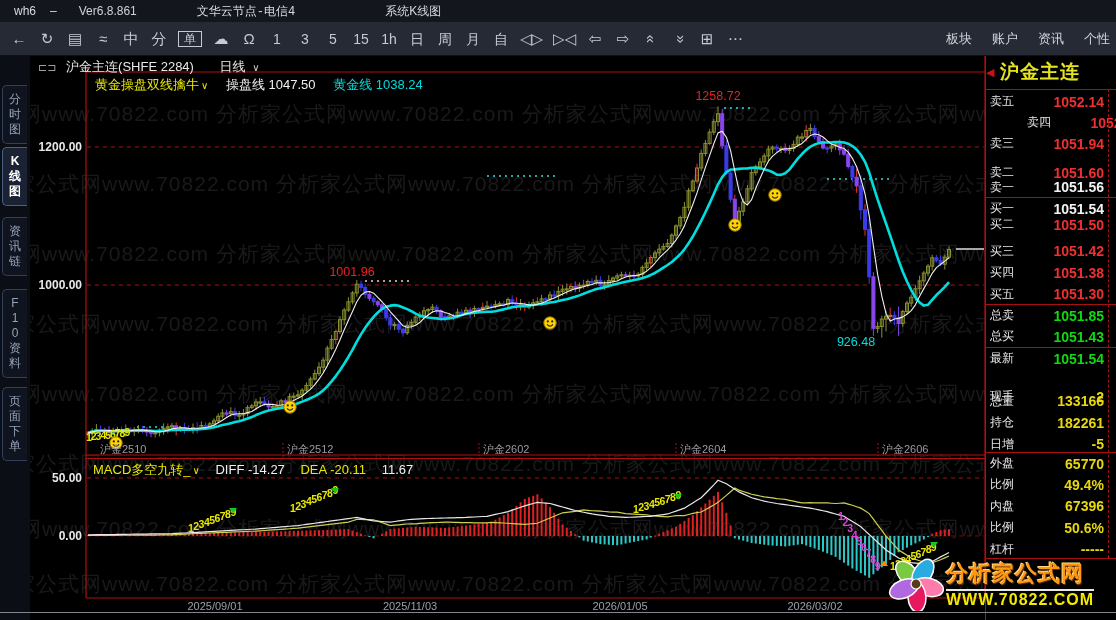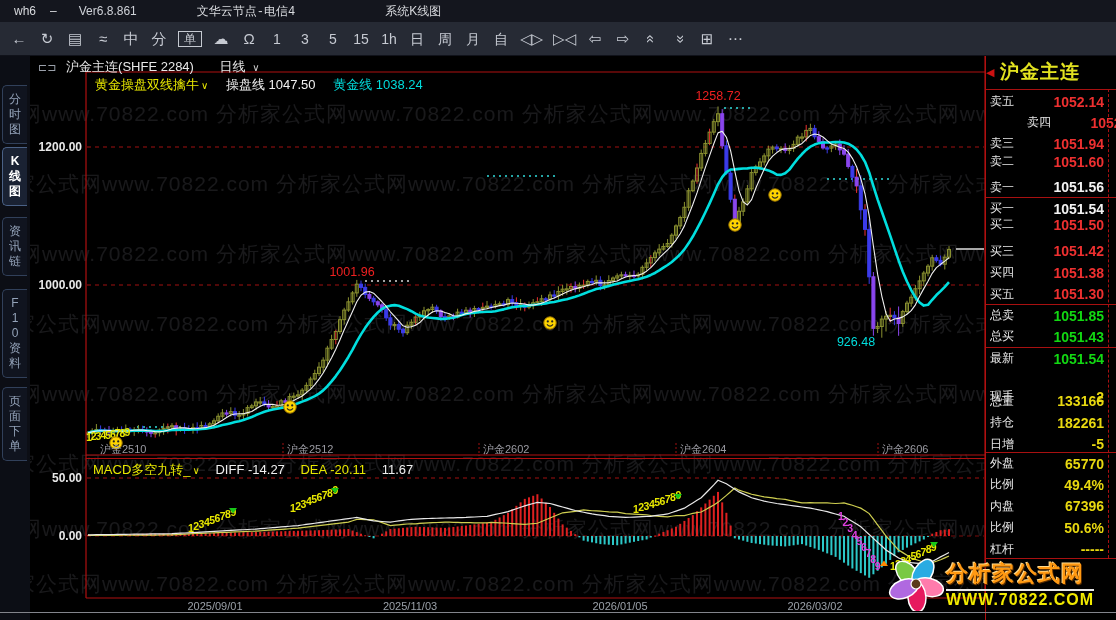--- a/index.html
+++ b/index.html
@@ -105,20 +105,26 @@
         <span class="tool txt">月</span>
         <span class="tool txt">自</span>
         <span class="tool">◁▷</span>
         <span class="tool">▷◁</span>
         <span class="tool">⇦</span>
         <span class="tool">⇨</span>
         <span class="tool rot90">«</span>
         <span class="tool rot-90">«</span>
         <span class="tool">⊞</span>
         <span class="tool">⋯</span>
+      </div>
+    <div id="toolbar-right">
+        <span>板块</span>
+        <span>账户</span>
+        <span>资讯</span>
+        <span>个性</span>
       </div>
   </div>
 
   <div id="watermark">
       <div class="wmrow" style="top: 8px; left: -30px;">分析家公式网www.70822.com  分析家公式网www.70822.com  分析家公式网www.70822.com  分析家公式网www.70822.com  </div>
       <div class="wmrow" style="top: 78px; left: -90px;">分析家公式网www.70822.com  分析家公式网www.70822.com  分析家公式网www.70822.com  分析家公式网www.70822.com  </div>
       <div class="wmrow" style="top: 148px; left: -30px;">分析家公式网www.70822.com  分析家公式网www.70822.com  分析家公式网www.70822.com  分析家公式网www.70822.com  </div>
       <div class="wmrow" style="top: 218px; left: -90px;">分析家公式网www.70822.com  分析家公式网www.70822.com  分析家公式网www.70822.com  分析家公式网www.70822.com  </div>
       <div class="wmrow" style="top: 288px; left: -30px;">分析家公式网www.70822.com  分析家公式网www.70822.com  分析家公式网www.70822.com  分析家公式网www.70822.com  </div>
       <div class="wmrow" style="top: 358px; left: -90px;">分析家公式网www.70822.com  分析家公式网www.70822.com  分析家公式网www.70822.com  分析家公式网www.70822.com  </div>
@@ -953,21 +959,21 @@
           <span class="qv c-red">1052.14</span>
         </div>
         <div class="qrow" style="top: 56.4px; margin-left: 37px;">
           <span class="ql">卖四</span>
           <span class="qv c-red">1052.00</span>
         </div>
         <div class="qrow" style="top: 77px;">
           <span class="ql">卖三</span>
           <span class="qv c-red">1051.94</span>
         </div>
-        <div class="qrow" style="top: 95px; gap: 28px;">
+        <div class="qrow" style="top: 106px; gap: 28px;">
           <span class="ql">卖二</span>
           <span class="qv c-red">1051.60</span>
         </div>
         <div class="qrow" style="top: 120.6px; gap: 20px;">
           <span class="ql">卖一</span>
           <span class="qv c-white">1051.56</span>
         </div>
         <div class="qrow" style="top: 142px;">
           <span class="ql">买一</span>
           <span class="qv c-white">1051.54</span>

